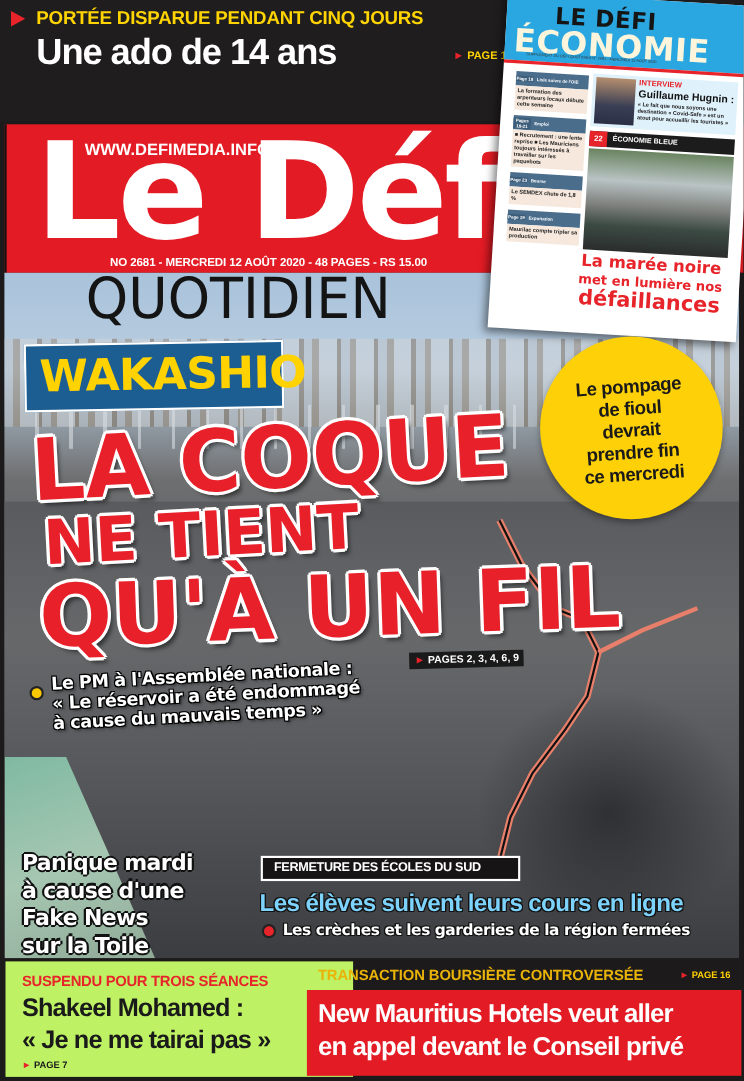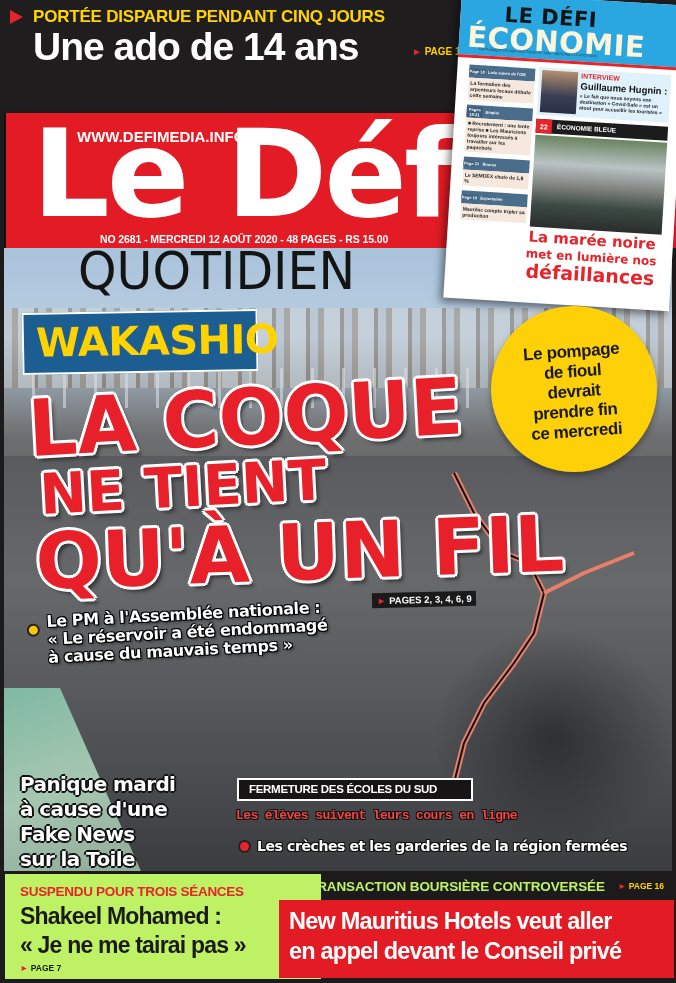--- a/index.html
+++ b/index.html
@@ -4,21 +4,21 @@
 <style>
   * { box-sizing: border-box; margin: 0; padding: 0; }
   html, body { width: 676px; height: 983px; overflow: hidden; background: #1c1a1a; }
   body { position: relative; font-family: "Liberation Sans", sans-serif; }
 
   
   .topband { position: absolute; left: 0; top: 0; width: 676px; height: 110px; background: #201d1e; }
   .kicker-top { position: absolute; left: 10px; top: 7px; display: flex; align-items: center; gap: 10px; }
   .tri-red { width: 0; height: 0; border-top: 7px solid transparent; border-bottom: 7px solid transparent; border-left: 13px solid #e8242b; }
   .kicker-top span.txt { color: #ffd400; font-weight: 900; font-size: 17px; letter-spacing: -0.2px; font-family: "Liberation Sans", sans-serif; }
-  .top-headline { position: absolute; left: 33px; top: 28px; color: #fff; font-weight: 900; font-size: 39px; line-height: 38px; letter-spacing: -1px; font-family: "Liberation Sans", sans-serif; }
+  .top-headline { position: absolute; left: 33px; top: 28px; color: #fff; font-weight: 900; font-size: 33px; line-height: 38px; letter-spacing: -1px; font-family: "Liberation Sans", sans-serif; }
   .top-page { position: absolute; left: 412px; top: 46px; color: #ffd400; font-size: 10px; font-weight: 900; }
   .top-page .arr { color: #e8242b; }
 
   
   .mast { position: absolute; left: 4px; top: 113px; width: 672px; height: 135px; background: #e31b24; border-left: 2px solid #111; }
   .mast .url { position: absolute; left: 71px; top: 15px; color: #fff; font-size: 15px; font-weight: 900; }
   .mast .logo { position: absolute; left: 26px; top: -4px; color: #fff; font-weight: 900; font-size: 122px; line-height: 130px; letter-spacing: -3px; font-family: "DejaVu Sans", sans-serif; }
   .mast .issue { position: absolute; left: 94px; top: 120px; color: #fff; font-size: 10.5px; font-weight: 900; letter-spacing: -0.1px; }
 
   
@@ -85,33 +85,33 @@
   
   .pm { position: absolute; left: 26px; top: 614px; transform: rotate(-3deg); transform-origin: 0 0; }
   .pm .dot { position: absolute; left: 0; top: 10px; width: 13px; height: 13px; border-radius: 50%; background: #f8c800; border: 2px solid #222; }
   .pm .lines { position: absolute; left: 20px; top: 0; width: 320px; color: #fff; font-weight: 900; font-size: 16px; line-height: 18px; text-shadow: 1px 1px 0 #000, -1px -1px 0 #000, 1px -1px 0 #000, -1px 1px 0 #000, 2px 2px 3px rgba(0,0,0,.6); font-family: "DejaVu Sans", sans-serif; white-space: nowrap; letter-spacing: -0.4px; }
 
   
   .panic { position: absolute; left: 20px; top: 760px; color: #fff; font-weight: 900; font-size: 20px; line-height: 25px; text-shadow: 2px 0 0 #111, -2px 0 0 #111, 0 2px 0 #111, 0 -2px 0 #111, 1px 1px 0 #111, -1px -1px 0 #111; font-family: "DejaVu Sans", sans-serif; letter-spacing: -0.6px; margin-top: 12px; }
 
   
   .schools-tag { position: absolute; left: 237px; top: 778px; width: 236px; height: 23px; background: #161414; border: 2px solid #fff; color: #fff; font-size: 11.5px; font-weight: 900; padding-left: 10px; line-height: 19px; letter-spacing: -0.3px; }
-  .schools-hl { position: absolute; left: 236px; top: 808px; color: #ef4444; font-weight: 900; font-size: 13px; text-shadow: 1px 1px 0 #111, -1px -1px 0 #111, 1px -1px 0 #111, -1px 1px 0 #111; white-space: nowrap; font-family: Liberation Mono, monospace; letter-spacing: -0.6px; }
+  .schools-hl { position: absolute; left: 236px; top: 808px; color: #7dd3fc; font-weight: 900; font-size: 22px; text-shadow: 1px 1px 0 #111, -1px -1px 0 #111, 1px -1px 0 #111, -1px 1px 0 #111; white-space: nowrap; font-family: Liberation Sans, sans-serif; letter-spacing: -0.6px; }
   .schools-sub { position: absolute; left: 238px; top: 838px; display: flex; align-items: center; gap: 6px; }
   .schools-sub .dot { width: 13px; height: 13px; border-radius: 50%; background: #e8242b; border: 2px solid #222; }
   .schools-sub span.txt { color: #fff; font-weight: 900; font-size: 14px; text-shadow: 1px 1px 0 #111, -1px -1px 0 #111, 1px -1px 0 #111, -1px 1px 0 #111; white-space: nowrap; font-family: "DejaVu Sans", sans-serif; letter-spacing: -0.4px; }
 
   
   .bottom { position: absolute; left: 0; top: 871px; width: 676px; height: 112px; background: #1c1a1a; }
   .yellowbox { position: absolute; left: 5px; top: 874px; width: 316px; height: 105px; background: #bef264; }
   .yellowbox .k { position: absolute; left: 15px; top: 10px; color: #e8242b; font-size: 13.5px; font-weight: 900; letter-spacing: -0.3px; }
   .yellowbox .h { position: absolute; left: 15px; top: 28px; color: #1a1a1a; font-size: 23px; line-height: 29px; font-weight: 900; letter-spacing: -0.8px; white-space: nowrap; }
   .yellowbox .p { position: absolute; left: 15px; top: 89px; color: #1a1a1a; font-size: 8.5px; font-weight: 900; }
   .yellowbox .p .arr { color: #e8242b; }
-  .nmh-k { position: absolute; left: 289px; top: 879px; color: #bef264; font-size: 13.5px; font-weight: 900; letter-spacing: -0.1px; white-space: nowrap; margin-left: 20px; }
+  .nmh-k { position: absolute; left: 289px; top: 879px; color: #eab308; font-size: 13.5px; font-weight: 900; letter-spacing: -0.1px; white-space: nowrap; }
   .nmh-p { position: absolute; left: 618px; top: 881px; color: #ffd200; font-size: 8.5px; font-weight: 900; white-space: nowrap; }
   .nmh-p .arr { color: #e8242b; }
   .redbox { position: absolute; left: 279px; top: 900px; width: 395px; height: 78px; background: #e31b24; }
   .redbox .h { position: absolute; left: 10px; top: 6px; color: #fff; font-size: 23.5px; line-height: 30px; font-weight: 900; letter-spacing: -0.8px; white-space: nowrap; }
   .edge-right { position: absolute; right: 0; top: 248px; width: 4px; height: 625px; background: #1c1a1a; }
 </style>
 </head>
 <body>
 
 <div class="topband">

